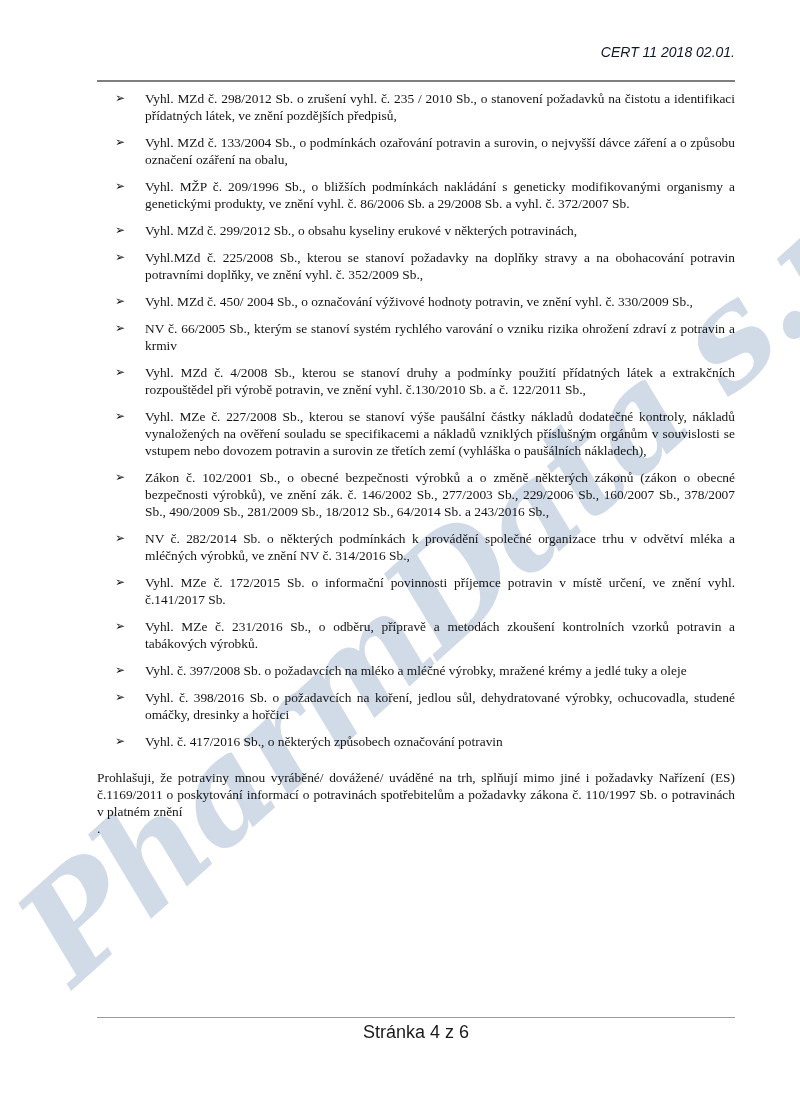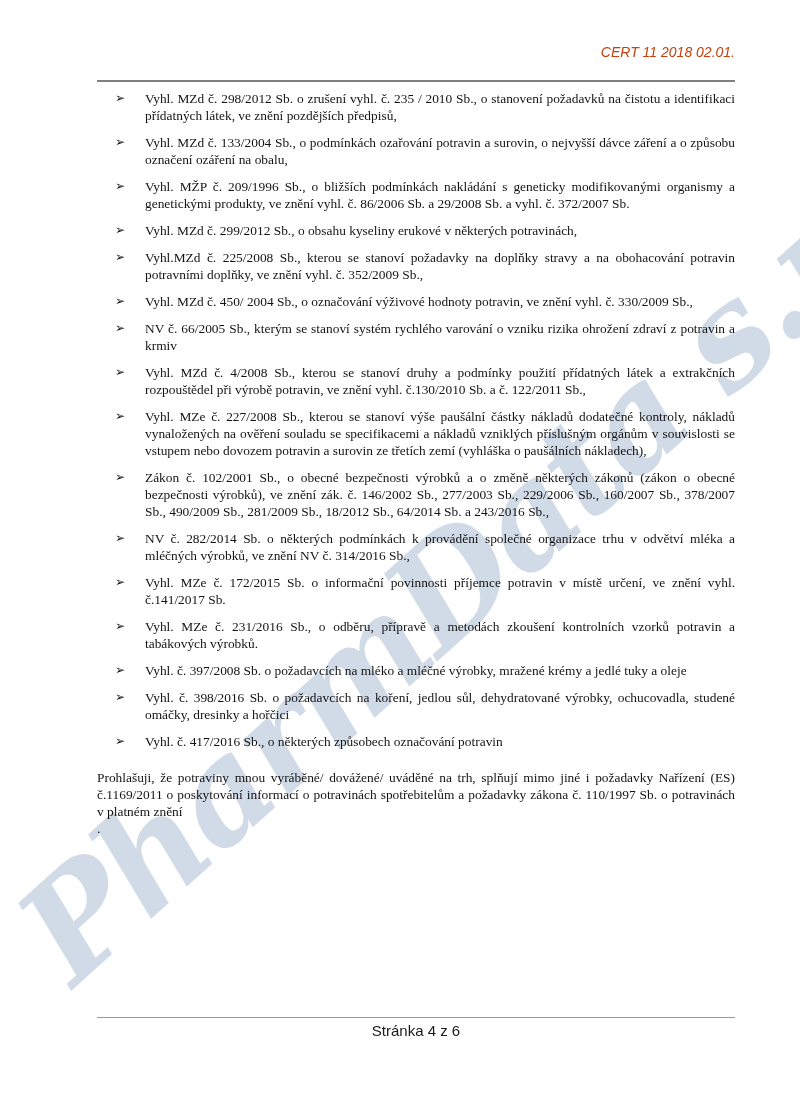--- a/index.html
+++ b/index.html
@@ -33,21 +33,21 @@
   }
   .content-layer { position: absolute; inset: 0; z-index: 1; }
 
   .header-text {
     position: absolute;
     top: 44px;
     right: 65px;
     font-family: "Liberation Sans", sans-serif;
     font-style: italic;
     font-size: 14px;
-    color: #c2410c;
+    color: #0f172a;
   }
   .header-rule {
     position: absolute;
     top: 80px;
     left: 97px;
     right: 65px;
     border: none;
     border-top: 2.5px solid #7f7f7f;
     margin: 0;
   }
@@ -88,21 +88,21 @@
     border-top: 1px solid #999999;
     margin: 0;
   }
   .footer-text {
     position: absolute;
     top: 1022px;
     left: 97px;
     width: 638px;
     text-align: center;
     font-family: "Liberation Sans", sans-serif;
-    font-size: 15px;
+    font-size: 18px;
     color: #1a1a1a;
   }
 </style>
 </head>
 <body>
 
 <div class="page">
 
   <div class="watermark">PharmData s.r.o.</div>
 

